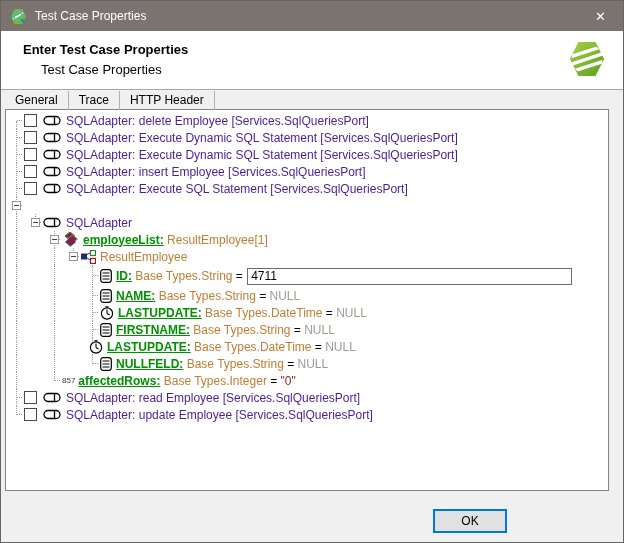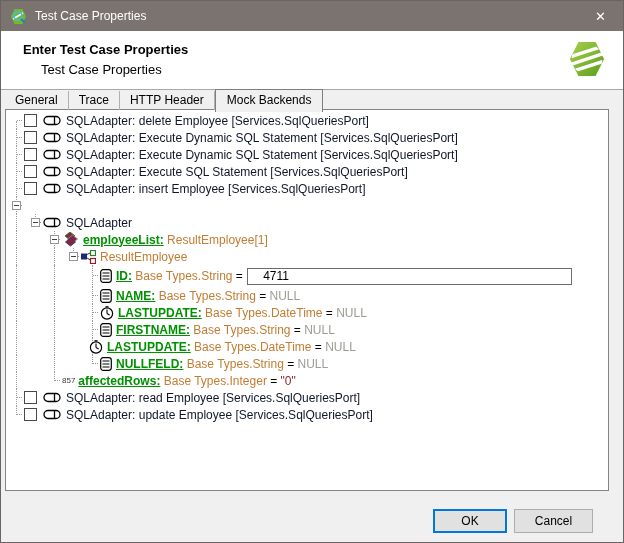--- a/index.html
+++ b/index.html
@@ -34,28 +34,28 @@
   .tall .hg{top:10px;}
   .exp{position:absolute;top:4px;width:9px;height:9px;background:#fff;border:1px solid #969696;
        box-sizing:border-box;z-index:2;}
   .exp::after{content:"";position:absolute;left:1px;right:1px;top:3px;border-top:1px solid #424242;}
   .rc{position:absolute;top:0;height:100%;display:flex;align-items:center;white-space:pre;}
   .cb{width:13px;height:13px;border:1px solid #494949;background:#fff;box-sizing:border-box;
       margin-right:6px;display:inline-flex;align-items:center;justify-content:center;flex:none;}
   .tree-icon{display:inline-flex;align-items:center;margin-right:4px;flex:none;}
   .num-icon{font-size:8px;color:#3a3a3a;margin-right:3px;flex:none;}
   .seg{white-space:pre;}
-  .seg.plain{color:#0f172a;}
+  .seg.plain{color:#4c1d95;}
   .seg.name{color:var(--c-green,#009100);font-weight:bold;text-decoration:underline;}
   .seg.type{color:var(--c-orange,#c17d33);}
   .seg.op{color:#000;}
   .seg.null{color:var(--c-null,#9c9c94);}
   .seg.val{color:var(--c-maroon,#8b1f1f);}
   .row input.val-input{width:325px;height:17px;border:1px solid #6d6d6d;box-sizing:border-box;
-      font-family:"Liberation Sans",sans-serif;font-size:12px;padding:0 15px;margin-left:1px;background:#fff;}
+      font-family:"Liberation Sans",sans-serif;font-size:12px;padding:0 3px;margin-left:1px;background:#fff;}
   
   .btn{position:absolute;height:24px;font-family:"Liberation Sans",sans-serif;font-size:12px;
        background:#e1e1e1;border:1px solid #adadad;box-sizing:border-box;color:#000;}
   .btn.ok{left:432px;top:419px;width:74px;border:2px solid var(--c-focus,#0078d7);}
   .btn.cancel{left:513px;top:419px;width:79px;}
 </style>
 </head>
 <body>
 
 <div class="window">
@@ -95,21 +95,20 @@
         </g>
       </svg>
     </span>
   </div>
 
   <div class="body">
     <div class="tabs" id="tabs">
         <span class="tab">General</span>
         <span class="tab">Trace</span>
         <span class="tab">HTTP Header</span>
-        <span class="tab active">Mock Backends</span>
       </div>
     <div class="tree" id="tree">
         <div class="row">
           <span class="vg first" style="left: 10px;"></span>
           <span class="hg" style="left: 11px; width: 5px;"></span>
           <div class="rc" style="left: 18px;"><span class="cb"></span><span class="tree-icon"><svg width="19" height="13" viewBox="0 0 19 13">
                 <rect x="1" y="2.5" width="16" height="8" rx="4" ry="4" fill="#fff" stroke="#000" stroke-width="1.3"></rect>
                 <line x1="11.5" y1="2.5" x2="11.5" y2="10.5" stroke="#000" stroke-width="1.3"></line>
               </svg></span><span class="seg plain">SQLAdapter: delete Employee [Services.SqlQueriesPort]</span></div>
         </div>
@@ -128,29 +127,29 @@
                 <rect x="1" y="2.5" width="16" height="8" rx="4" ry="4" fill="#fff" stroke="#000" stroke-width="1.3"></rect>
                 <line x1="11.5" y1="2.5" x2="11.5" y2="10.5" stroke="#000" stroke-width="1.3"></line>
               </svg></span><span class="seg plain">SQLAdapter: Execute Dynamic SQL Statement [Services.SqlQueriesPort]</span></div>
         </div>
         <div class="row">
           <span class="vg" style="left: 10px;"></span>
           <span class="hg" style="left: 11px; width: 5px;"></span>
           <div class="rc" style="left: 18px;"><span class="cb"></span><span class="tree-icon"><svg width="19" height="13" viewBox="0 0 19 13">
                 <rect x="1" y="2.5" width="16" height="8" rx="4" ry="4" fill="#fff" stroke="#000" stroke-width="1.3"></rect>
                 <line x1="11.5" y1="2.5" x2="11.5" y2="10.5" stroke="#000" stroke-width="1.3"></line>
+              </svg></span><span class="seg plain">SQLAdapter: insert Employee [Services.SqlQueriesPort]</span></div>
+        </div>
+        <div class="row">
+          <span class="vg" style="left: 10px;"></span>
+          <span class="hg" style="left: 11px; width: 5px;"></span>
+          <div class="rc" style="left: 18px;"><span class="cb"></span><span class="tree-icon"><svg width="19" height="13" viewBox="0 0 19 13">
+                <rect x="1" y="2.5" width="16" height="8" rx="4" ry="4" fill="#fff" stroke="#000" stroke-width="1.3"></rect>
+                <line x1="11.5" y1="2.5" x2="11.5" y2="10.5" stroke="#000" stroke-width="1.3"></line>
               </svg></span><span class="seg plain">SQLAdapter: Execute SQL Statement [Services.SqlQueriesPort]</span></div>
-        </div>
-        <div class="row">
-          <span class="vg" style="left: 10px;"></span>
-          <span class="hg" style="left: 11px; width: 5px;"></span>
-          <div class="rc" style="left: 18px;"><span class="cb"></span><span class="tree-icon"><svg width="19" height="13" viewBox="0 0 19 13">
-                <rect x="1" y="2.5" width="16" height="8" rx="4" ry="4" fill="#fff" stroke="#000" stroke-width="1.3"></rect>
-                <line x1="11.5" y1="2.5" x2="11.5" y2="10.5" stroke="#000" stroke-width="1.3"></line>
-              </svg></span><span class="seg plain">SQLAdapter: insert Employee [Services.SqlQueriesPort]</span></div>
         </div>
         <div class="row">
           <span class="vg" style="left: 10px;"></span>
           <span class="hg" style="left: 11px; width: 5px;"></span>
           <span class="exp" style="left: 6px;"></span>
         </div>
         <div class="row">
           <span class="vg" style="left: 10px;"></span>
           <span class="vg last" style="left: 29px;"></span>
           <span class="hg" style="left: 30px; width: 5px;"></span>
@@ -274,16 +273,15 @@
         <div class="row">
           <span class="vg last" style="left: 10px;"></span>
           <span class="hg" style="left: 11px; width: 5px;"></span>
           <div class="rc" style="left: 18px;"><span class="cb"></span><span class="tree-icon"><svg width="19" height="13" viewBox="0 0 19 13">
                 <rect x="1" y="2.5" width="16" height="8" rx="4" ry="4" fill="#fff" stroke="#000" stroke-width="1.3"></rect>
                 <line x1="11.5" y1="2.5" x2="11.5" y2="10.5" stroke="#000" stroke-width="1.3"></line>
               </svg></span><span class="seg plain">SQLAdapter: update Employee [Services.SqlQueriesPort]</span></div>
         </div>
       </div>
     <button class="btn ok">OK</button>
-    <button class="btn cancel">Cancel</button>
   </div>
 
 </div>
 
 </body></html>

